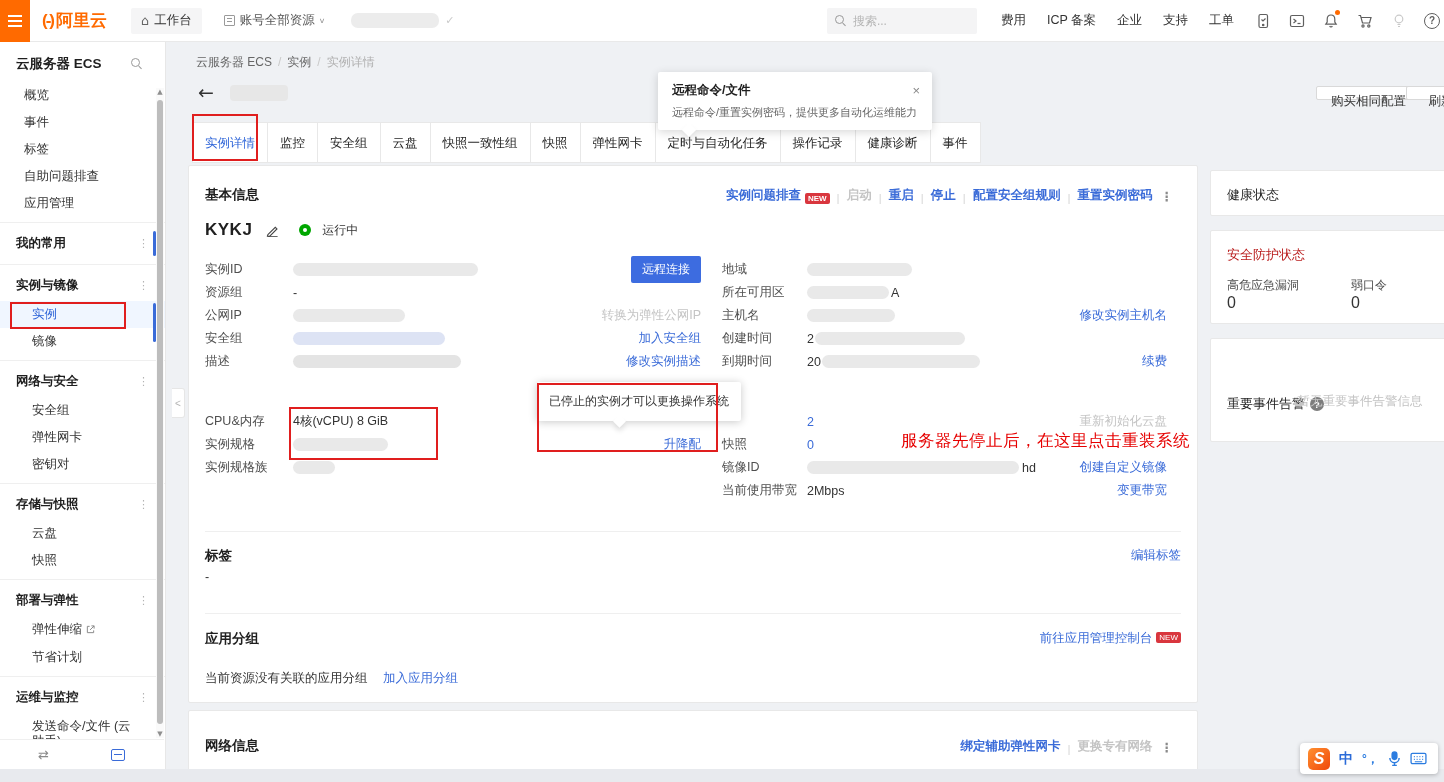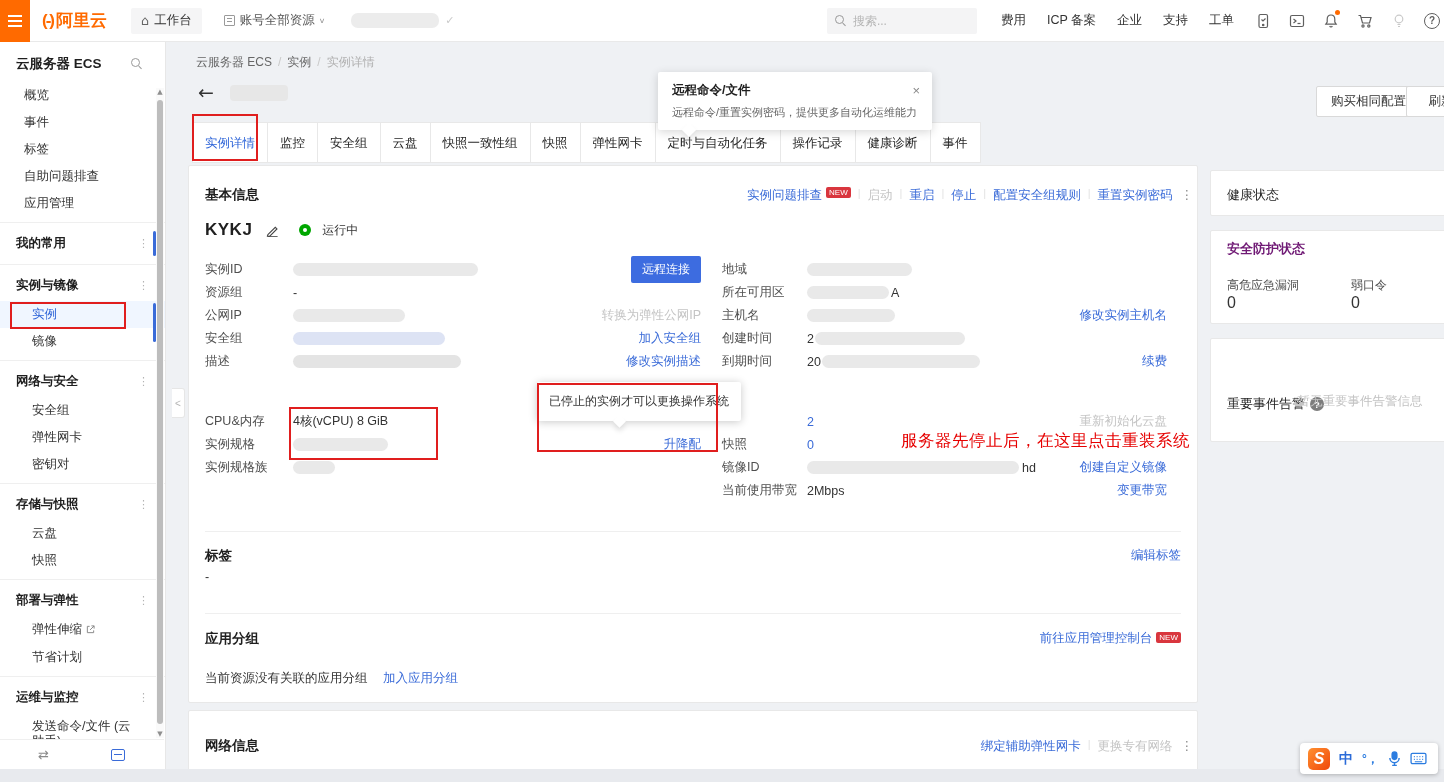--- a/index.html
+++ b/index.html
@@ -66,35 +66,35 @@
   .s-thumb{position:absolute;left:1px;top:12px;bottom:14px;width:6px;background:#bdbdbd;border-radius:3px;}
   .green-ind{position:absolute;left:0;top:566px;width:7px;height:58px;border-radius:0 4px 4px 0;background:linear-gradient(#9e9e9e 0 12px,#6dcc72 12px 100%);}
 
   
   #main{position:absolute;left:166px;top:42px;right:0;bottom:13px;background:#eff1f4;overflow:hidden;}
   .crumb{position:absolute;left:30px;top:12px;font-size:12px;color:#666;}
   .crumb .c-sep{color:#c9c9c9;margin:0 6px;}
   .crumb .last{color:#b0b0b0;}
   .backarrow{position:absolute;left:32px;top:40px;font-size:19px;color:#333;cursor:pointer;font-family:"DejaVu Sans",sans-serif;line-height:20px;}
   .title-blur{position:absolute;left:64px;top:43px;width:58px;height:16px;border-radius:4px;background:#e7e7e7;}
-  .hbtn{position:absolute;top:44px;height:31px;background:#fff;border:1px solid #d9d9d9;border-radius:2px;font-size:12.5px;color:#333;padding:0 14px;line-height:29px;cursor:pointer;white-space:nowrap;}
+  .hbtn{position:absolute;top:44px;height:14px;background:#fff;border:1px solid #d9d9d9;border-radius:2px;font-size:12.5px;color:#333;padding:0 14px;line-height:29px;cursor:pointer;white-space:nowrap;}
   .tabs{position:absolute;left:27px;top:80px;display:flex;}
   .tab{background:#fff;border:1px solid #e8e8e8;margin-left:-1px;padding:0 12px;height:41px;line-height:40px;font-size:12.5px;color:#262626;cursor:pointer;white-space:nowrap;}
   .tab.active{color:#2d64d8;}
 
   .pop1{position:absolute;left:492px;top:30px;width:274px;background:#fff;border-radius:2px;box-shadow:0 2px 10px rgba(0,0,0,.16);padding:10px 12px 10px 14px;z-index:25;}
   .pop1 .pt{font-size:12.5px;font-weight:bold;color:#1f1f1f;display:flex;justify-content:space-between;align-items:center;}
   .pop1 .px{color:#888;cursor:pointer;font-size:13px;font-weight:normal;}
   .pop1 .pb{font-size:11px;color:#666;margin-top:6px;white-space:nowrap;}
   .pop1 .parrow{position:absolute;left:26px;bottom:-5px;width:10px;height:10px;background:#fff;transform:rotate(45deg);box-shadow:3px 3px 6px rgba(0,0,0,.08);}
 
   .card{position:absolute;background:#fff;border:1px solid #e8e8e8;border-radius:2px;}
   #card1{left:22px;top:123px;width:1010px;height:538px;}
   .sec-hd{position:absolute;left:16px;top:20px;font-size:13.5px;font-weight:bold;color:#1f1f1f;}
-  .sec-act{position:absolute;right:4px;top:21px;font-size:12.5px;white-space:nowrap;display:flex;align-items:flex-start;}
+  .sec-act{position:absolute;right:24px;top:21px;font-size:12.5px;white-space:nowrap;display:flex;align-items:flex-end;font-weight:bold;}
   .badge{background:#d9363e;color:#fff;font-size:8px;padding:1px 3px;border-radius:2px;margin-left:4px;vertical-align:2px;display:inline-block;line-height:9px;}
   .name-row{position:absolute;left:16px;top:54px;display:flex;align-items:center;gap:6px;}
   .name-row b{font-size:17px;color:#1f1f1f;letter-spacing:.5px;}
   .pencil{margin-left:8px;cursor:pointer;display:inline-flex;}
   .stat-dot{width:12px;height:12px;border-radius:50%;background:#00a700;margin-left:14px;position:relative;}
   .stat-dot::after{content:"";position:absolute;left:4px;top:4px;width:4px;height:4px;border-radius:50%;background:#fff;}
   .stat-txt{font-size:12px;color:#333;margin-left:5px;}
   .grid{position:absolute;left:16px;display:flex;gap:21px;}
   .half.l{width:496px;}
   .half.r{width:445px;}
@@ -112,21 +112,21 @@
 
   #card2{left:22px;top:668px;width:1010px;height:110px;}
   #card2 .sec-hd{top:26px;}
   #card2 .sec-act{top:27px;}
   .more-dots{color:#8a8a8a;margin-left:8px;cursor:pointer;}
 
   .hcard{position:absolute;left:1044px;width:300px;background:#fff;border:1px solid #e8e8e8;border-radius:2px;}
   #hc1{top:128px;height:46px;}
   #hc1 .ht{position:absolute;left:16px;top:15px;font-size:13px;color:#1f1f1f;}
   #hc2{top:188px;height:94px;}
-  #hc2 .ht{position:absolute;left:16px;top:9px;font-size:13px;font-weight:bold;color:#701a75;}
+  #hc2 .ht{position:absolute;left:16px;top:15px;font-size:13px;font-weight:normal;color:#b91c1c;}
   .stat-l{position:absolute;top:46px;font-size:12px;color:#4f4f4f;text-align:center;}
   .stat-v{position:absolute;top:63px;font-size:16px;color:#333;}
   #hc3{top:296px;height:104px;}
   #hc3 .ht{position:absolute;left:16px;top:16px;font-size:13px;color:#1f1f1f;display:flex;align-items:center;margin-top:40px;}
   .q2{width:14px;height:14px;border-radius:50%;background:#7d7d7d;color:#fff;font-size:9.5px;display:inline-flex;align-items:center;justify-content:center;margin-left:5px;font-weight:bold;}
   .hc3-empty{position:absolute;left:0;right:0;top:54px;text-align:center;font-size:12.5px;color:#c2c2c2;}
 
   .panel-handle{position:absolute;left:6px;top:346px;width:13px;height:30px;background:#fff;border:1px solid #e6e6e6;border-left:none;border-radius:0 3px 3px 0;color:#b5b5b5;font-size:10px;display:flex;align-items:center;justify-content:center;cursor:pointer;z-index:12;}
 
   

